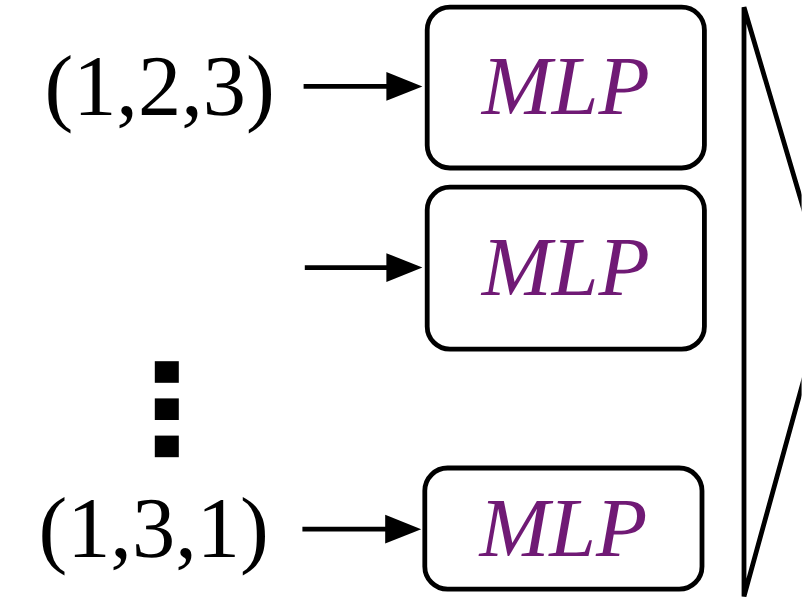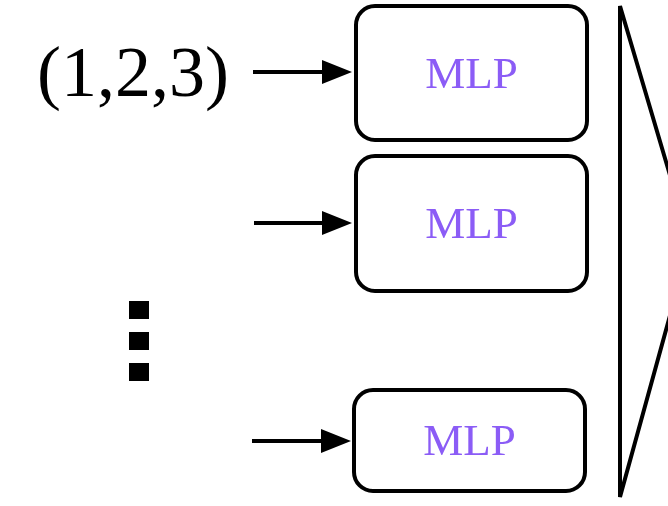--- a/index.html
+++ b/index.html
@@ -28,23 +28,24 @@
     position: absolute;
     box-sizing: border-box;
     border: 4px solid #000000;
     border-radius: 21px;
     background: #ffffff;
     display: flex;
     align-items: center;
     justify-content: center;
   }
   .mlp-label {
-    font-size: 45px;
+    font-size: 70px;
     line-height: 1;
-    color: #8b5cf6;
+    color: #701a75;
+    font-style: italic;
   }
   .ellipsis-dot {
     position: absolute;
     left: 97px;
     width: 20px;
     height: 18px;
     background: #000000;
   }
   .overlay-svg {
     position: absolute;
@@ -54,20 +55,21 @@
     height: 506px;
     pointer-events: none;
   }
 </style>
 </head>
 <body>
 
 <div class="canvas">
 
   <div class="input-label" style="left:5px; top:36px;">(1,2,3)</div>
+  <div class="input-label" style="left:0px; top:404px;">(1,3,1)</div>
 
   <div>
     <div class="ellipsis-dot" style="top:301px;"></div>
     <div class="ellipsis-dot" style="top:332px;"></div>
     <div class="ellipsis-dot" style="top:363px;"></div>
   </div>
 
   <div class="mlp-box" style="left:322px; top:4px; width:235px; height:138px;">
     <span class="mlp-label">MLP</span>
   </div>

